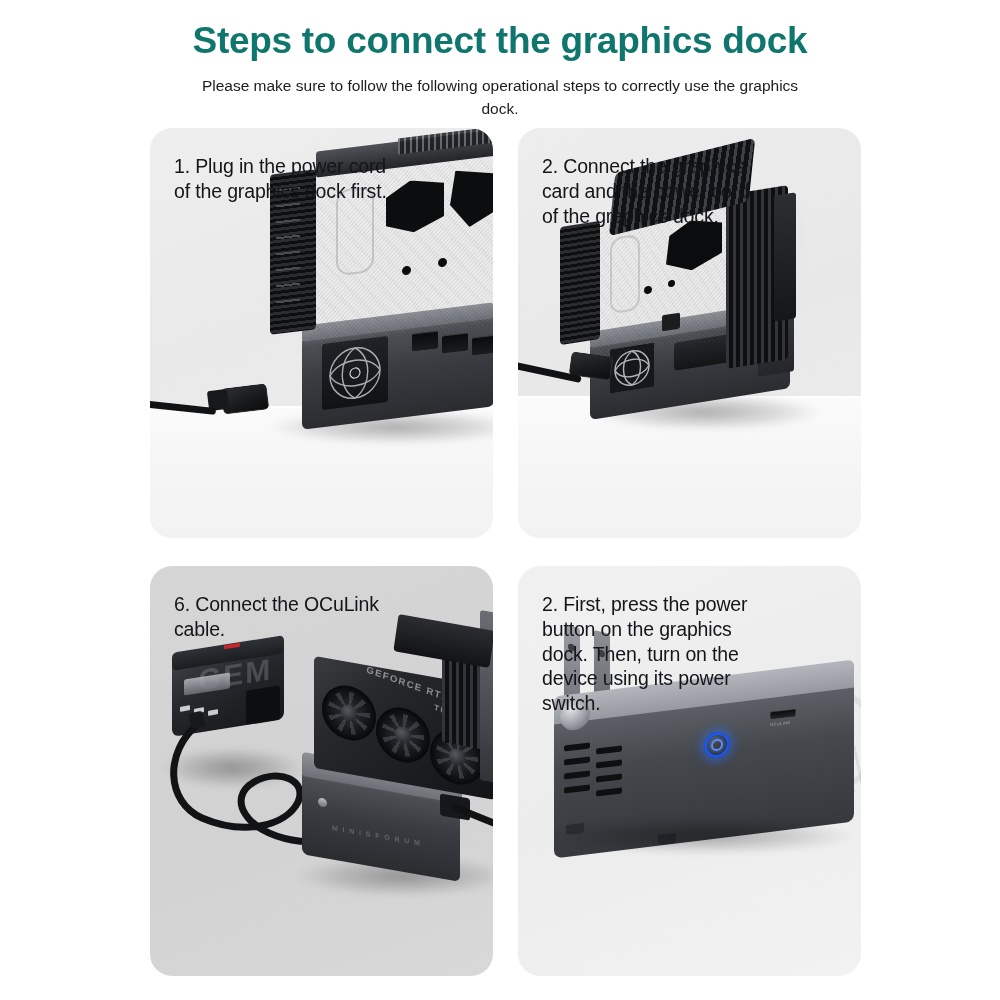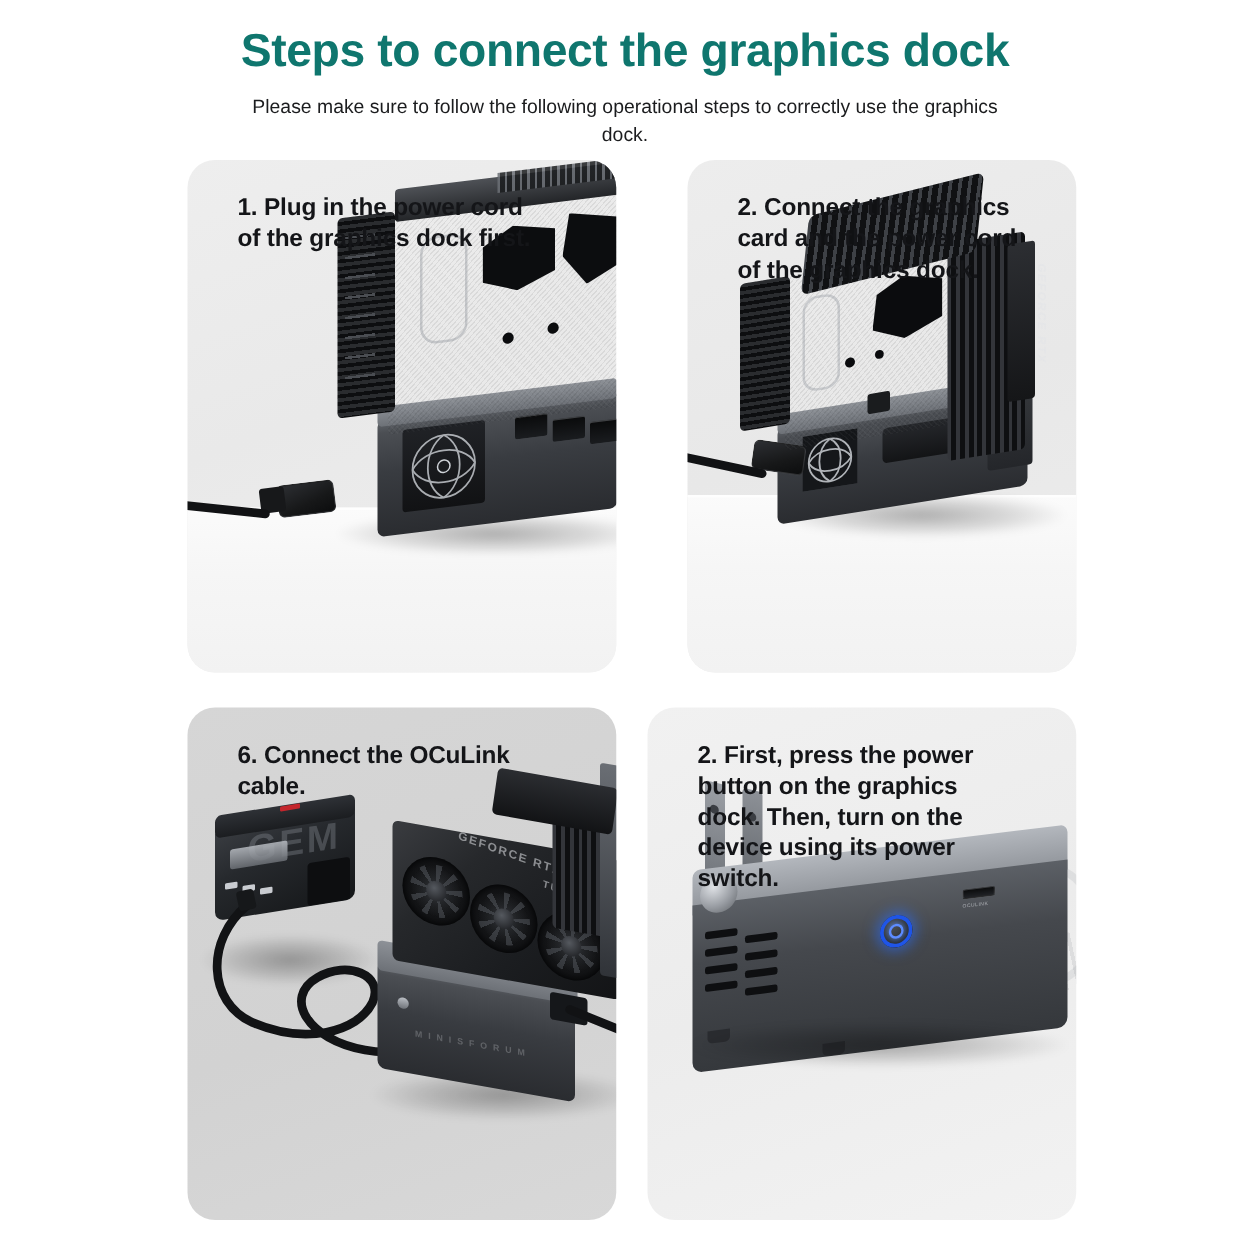--- a/index.html
+++ b/index.html
@@ -32,28 +32,28 @@
     grid-template-columns: 343px 343px;
     grid-template-rows: 410px 410px;
     column-gap: 25px; row-gap: 28px;
   }
   .card {
     position: relative; overflow: hidden;
     border-radius: 22px;
     background: #ededed;
   }
   .card.tone-a { background: linear-gradient(160deg,#eeeeee 0%,#e9e9e9 45%,#efefef 100%); }
-  .card.tone-b { background: linear-gradient(160deg,#ededed 0%,#e8e8e8 50%,#ededed 100%); margin-left: 32px; }
+  .card.tone-b { background: linear-gradient(160deg,#ededed 0%,#e8e8e8 50%,#ededed 100%); }
   .card.tone-c { background: linear-gradient(160deg,#d6d6d6 0%,#d2d2d2 55%,#d8d8d8 100%); }
   .card.tone-d { background: linear-gradient(160deg,#f1f1f1 0%,#ececec 50%,#f2f2f2 100%); }
 
   .card-caption {
     position: relative; z-index: 6;
-    padding: 26px 24px 0 40px;
-    font-size: 19.5px; font-weight: 700; color: #141518;
+    padding: 26px 24px 0 24px;
+    font-size: 19.5px; font-weight: 400; color: #141518;
     line-height: 1.27; letter-spacing: -0.15px;
     white-space: pre-line;
   }
 
   .scene { position: absolute; inset: 0; z-index: 2; }
 
   
   .desk {
     position: absolute; left: -10%; width: 120%;
     background: linear-gradient(180deg,#fbfbfb 0%,#f6f6f6 40%,#f2f2f2 100%);

